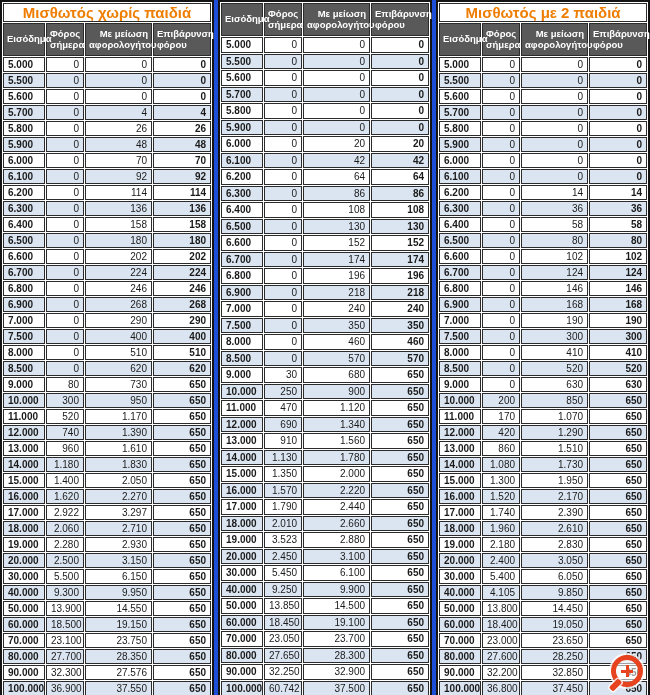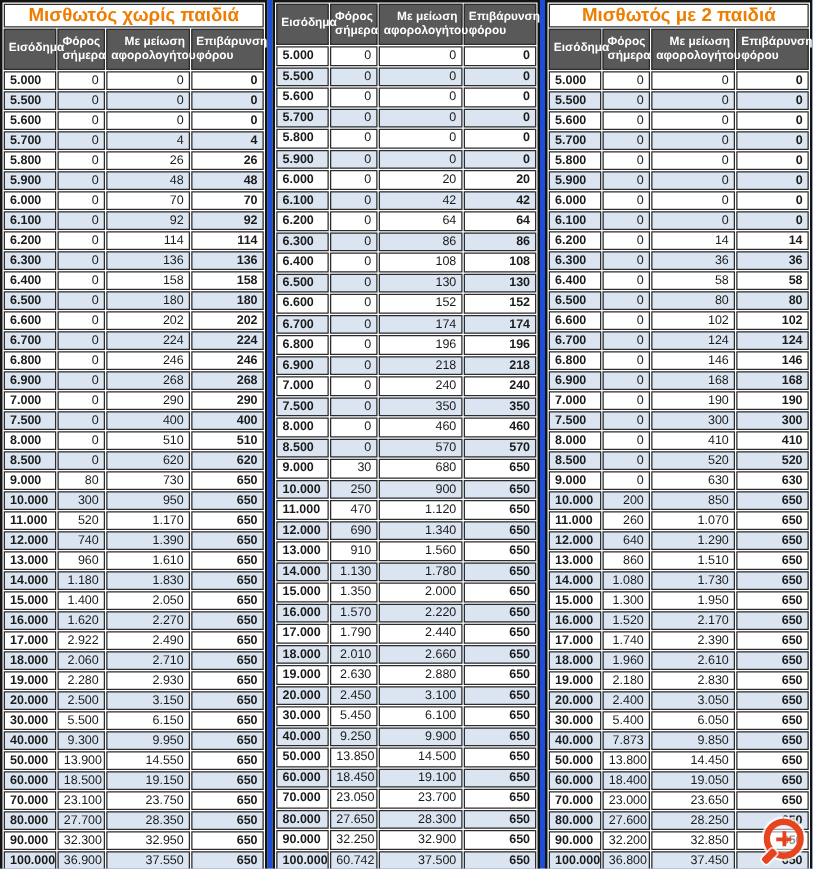--- a/index.html
+++ b/index.html
@@ -275,21 +275,21 @@
           </tr>
           <tr>
             <td class="c0">16.000</td>
             <td class="c1">1.620</td>
             <td class="c2">2.270</td>
             <td class="c3">650</td>
           </tr>
           <tr>
             <td class="c0">17.000</td>
             <td class="c1">2.922</td>
-            <td class="c2">2.490</td>
+            <td class="c2">3.297</td>
             <td class="c3">650</td>
           </tr>
           <tr>
             <td class="c0">18.000</td>
             <td class="c1">2.060</td>
             <td class="c2">2.710</td>
             <td class="c3">650</td>
           </tr>
           <tr>
             <td class="c0">19.000</td>
@@ -335,21 +335,21 @@
           </tr>
           <tr>
             <td class="c0">80.000</td>
             <td class="c1">27.700</td>
             <td class="c2">28.350</td>
             <td class="c3">650</td>
           </tr>
           <tr>
             <td class="c0">90.000</td>
             <td class="c1">32.300</td>
-            <td class="c2">32.950</td>
+            <td class="c2">27.576</td>
             <td class="c3">650</td>
           </tr>
           <tr>
             <td class="c0">100.000</td>
             <td class="c1">36.900</td>
             <td class="c2">37.550</td>
             <td class="c3">650</td>
           </tr>
         </tbody>
     </table>
@@ -545,21 +545,21 @@
             <td class="c3">650</td>
           </tr>
           <tr>
             <td class="c0">18.000</td>
             <td class="c1">2.010</td>
             <td class="c2">2.660</td>
             <td class="c3">650</td>
           </tr>
           <tr>
             <td class="c0">19.000</td>
-            <td class="c1">2.630</td>
+            <td class="c1">3.523</td>
             <td class="c2">2.880</td>
             <td class="c3">650</td>
           </tr>
           <tr>
             <td class="c0">20.000</td>
             <td class="c1">2.450</td>
             <td class="c2">3.100</td>
             <td class="c3">650</td>
           </tr>
           <tr>
@@ -759,27 +759,27 @@
             <td class="c3">630</td>
           </tr>
           <tr>
             <td class="c0">10.000</td>
             <td class="c1">200</td>
             <td class="c2">850</td>
             <td class="c3">650</td>
           </tr>
           <tr>
             <td class="c0">11.000</td>
-            <td class="c1">260</td>
+            <td class="c1">170</td>
             <td class="c2">1.070</td>
             <td class="c3">650</td>
           </tr>
           <tr>
             <td class="c0">12.000</td>
-            <td class="c1">640</td>
+            <td class="c1">420</td>
             <td class="c2">1.290</td>
             <td class="c3">650</td>
           </tr>
           <tr>
             <td class="c0">13.000</td>
             <td class="c1">860</td>
             <td class="c2">1.510</td>
             <td class="c3">650</td>
           </tr>
           <tr>
@@ -825,21 +825,21 @@
             <td class="c3">650</td>
           </tr>
           <tr>
             <td class="c0">30.000</td>
             <td class="c1">5.400</td>
             <td class="c2">6.050</td>
             <td class="c3">650</td>
           </tr>
           <tr>
             <td class="c0">40.000</td>
-            <td class="c1">7.873</td>
+            <td class="c1">4.105</td>
             <td class="c2">9.850</td>
             <td class="c3">650</td>
           </tr>
           <tr>
             <td class="c0">50.000</td>
             <td class="c1">13.800</td>
             <td class="c2">14.450</td>
             <td class="c3">650</td>
           </tr>
           <tr>

